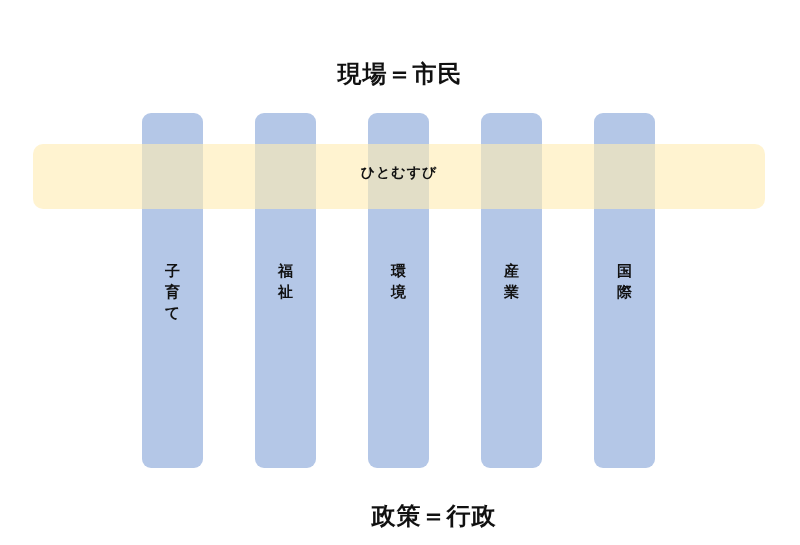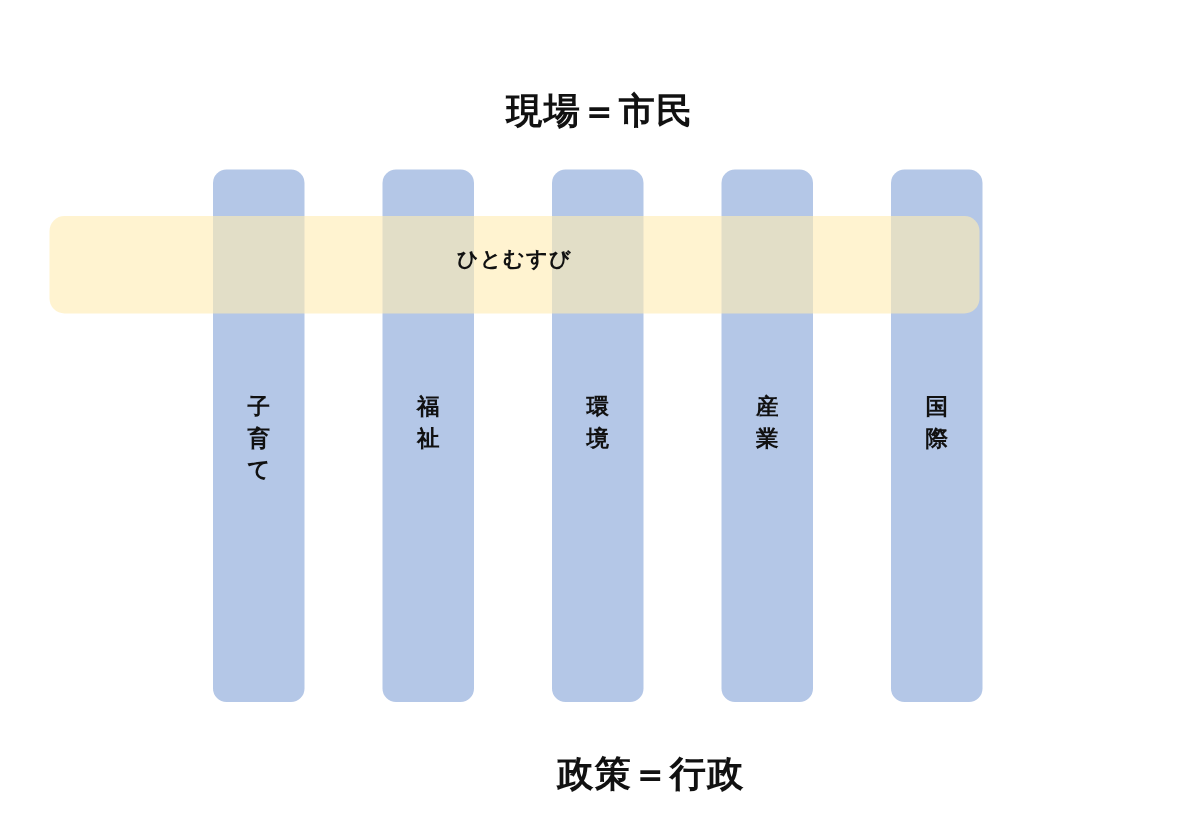--- a/index.html
+++ b/index.html
@@ -7,21 +7,21 @@
          font-family: "DejaVu Sans", "Liberation Sans", sans-serif; }
   .title { position: absolute; left: 0; width: 800px; text-align: center;
            font-size: 24px; font-weight: bold; color: #111; letter-spacing: 1px; }
   .title.top { top: 58px; }
   .title.bottom { top: 500px; padding-left: 34px; }
   .pillar { position: absolute; top: 113px; width: 61px; height: 355px;
             background: #b4c7e7; border-radius: 9px; }
   .pillar-label { position: absolute; left: 0; width: 100%; top: 148px;
                   display: flex; flex-direction: column; align-items: center;
                   font-size: 15px; font-weight: bold; color: #111; line-height: 21px; }
-  .band { position: absolute; left: 33px; top: 144px; width: 620px; height: 65px;
+  .band { position: absolute; left: 33px; top: 144px; width: 732px; height: 65px;
           background: rgba(255, 236, 179, 0.62); border-radius: 10px; }
   .band-label { position: absolute; left: 0; width: 100%; top: 20px; text-align: center;
                 font-size: 14px; font-weight: bold; color: #111; letter-spacing: 1px; }
 </style>
 </head>
 <body>
 
 <div class="title top">現場＝市民</div>
 
 <div class="pillar" style="left:142px">

